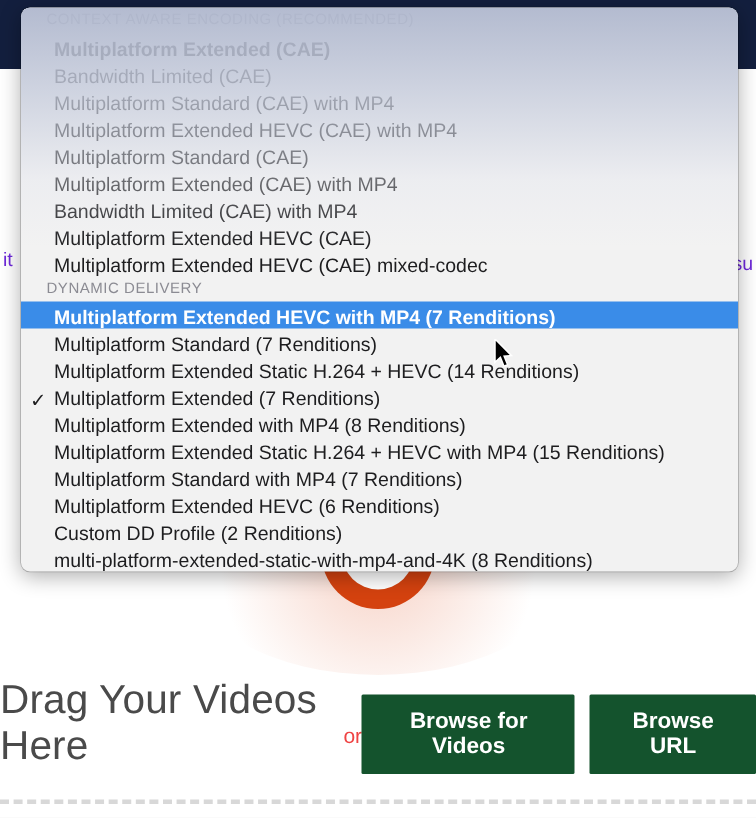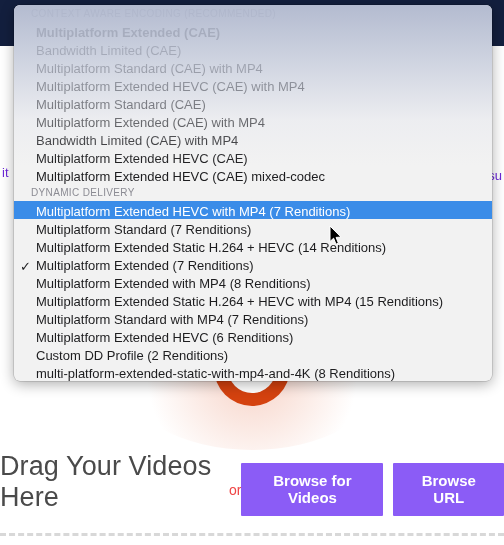--- a/index.html
+++ b/index.html
@@ -104,21 +104,21 @@
     font-size: 14px;
     color: #ef4444;
     margin-top: 17px;
   }
   #dropzone-actions {
     margin-top: 16px;
     display: flex;
     gap: 10px;
   }
   .action-button {
-    background: #8b5cf6;
+    background: #14532d;
     color: #ffffff;
     border: none;
     font-size: 15px;
     font-weight: bold;
     font-family: "Liberation Sans", sans-serif;
     padding: 10px 22px;
     cursor: pointer;
     border-radius: 1px;
     line-height: 1.1;
   }
@@ -199,21 +199,21 @@
     overflow: hidden;
   }
   .menu-item.is-bold .item-label {
     font-weight: bold;
   }
   .menu-item.is-highlighted {
     background: #3a8ce8;
     color: #ffffff;
   }
   .menu-item.is-highlighted .item-label {
-    font-weight: normal;
+    font-weight: bold;
     color: #ffffff;
   }
   .menu-item.is-highlighted .check-slot {
     color: #ffffff;
   }
 
   
   #dropdown-scroll-hint {
     position: absolute;
     right: 1px;

